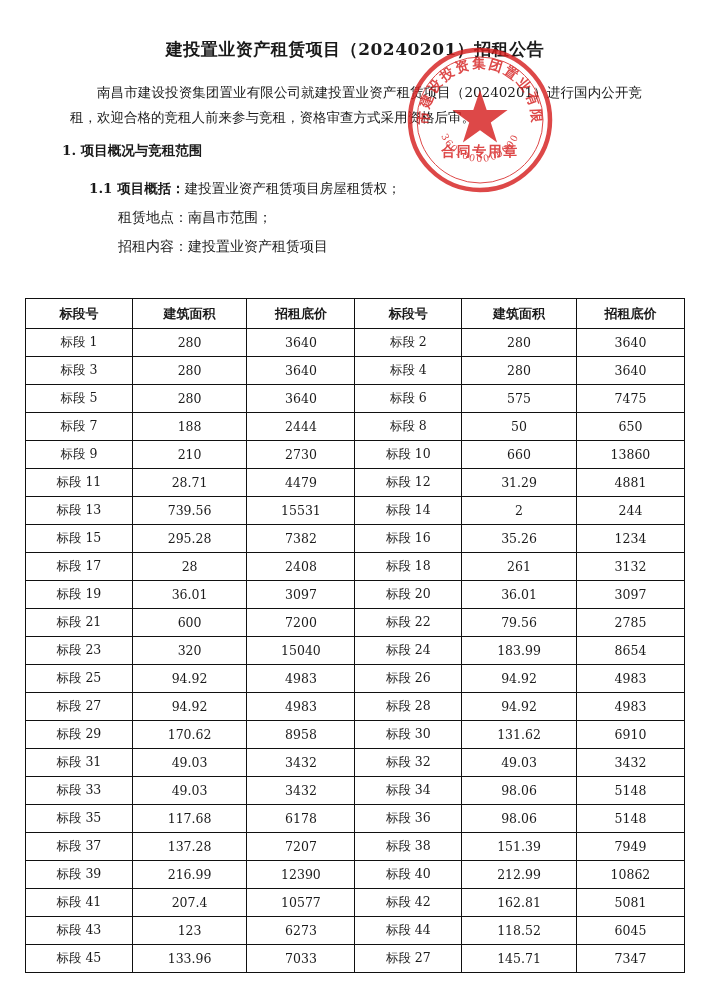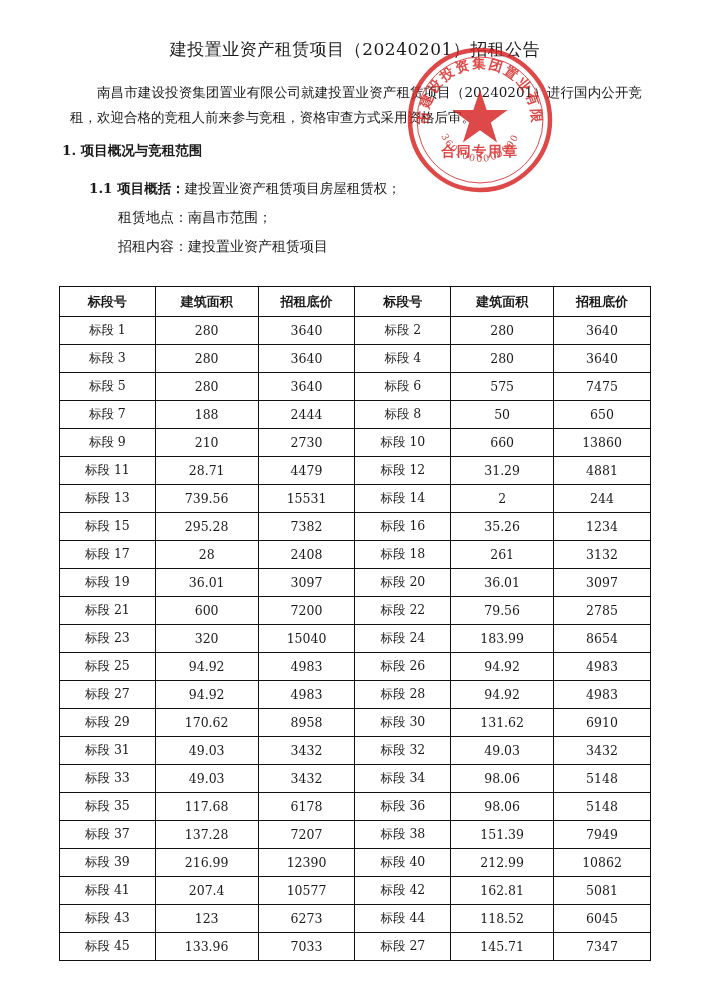--- a/index.html
+++ b/index.html
@@ -20,21 +20,21 @@
     width: 710px;
     height: 984px;
     padding: 0;
     box-sizing: border-box;
   }
 
   
   .doc-title {
     text-align: center;
     font-size: 17px;
-    font-weight: normal;
+    font-weight: bold;
     letter-spacing: 0.5px;
     margin: 38px 0 0 0;
     padding: 0 60px;
     line-height: 1.4;
     font-family: "DejaVu Serif", "Liberation Serif", serif;
   }
 
   
   .body-block {
     margin: 18px 0 0 0;
@@ -64,22 +64,22 @@
   }
   .sub-sub-item {
     font-size: 14px;
     line-height: 1.95;
     margin: 2px 0 0 0;
     padding-left: 4em;
   }
 
   
   .table-wrap {
-    margin: 26px auto 0 auto;
-    width: 592px;
+    margin: 38px auto 0 auto;
+    width: 660px;
   }
   table.lots {
     border-collapse: collapse;
     width: 100%;
     font-size: 12.5px;
     table-layout: fixed;
   }
   table.lots th, table.lots td {
     border: 1px solid #111;
     text-align: center;

